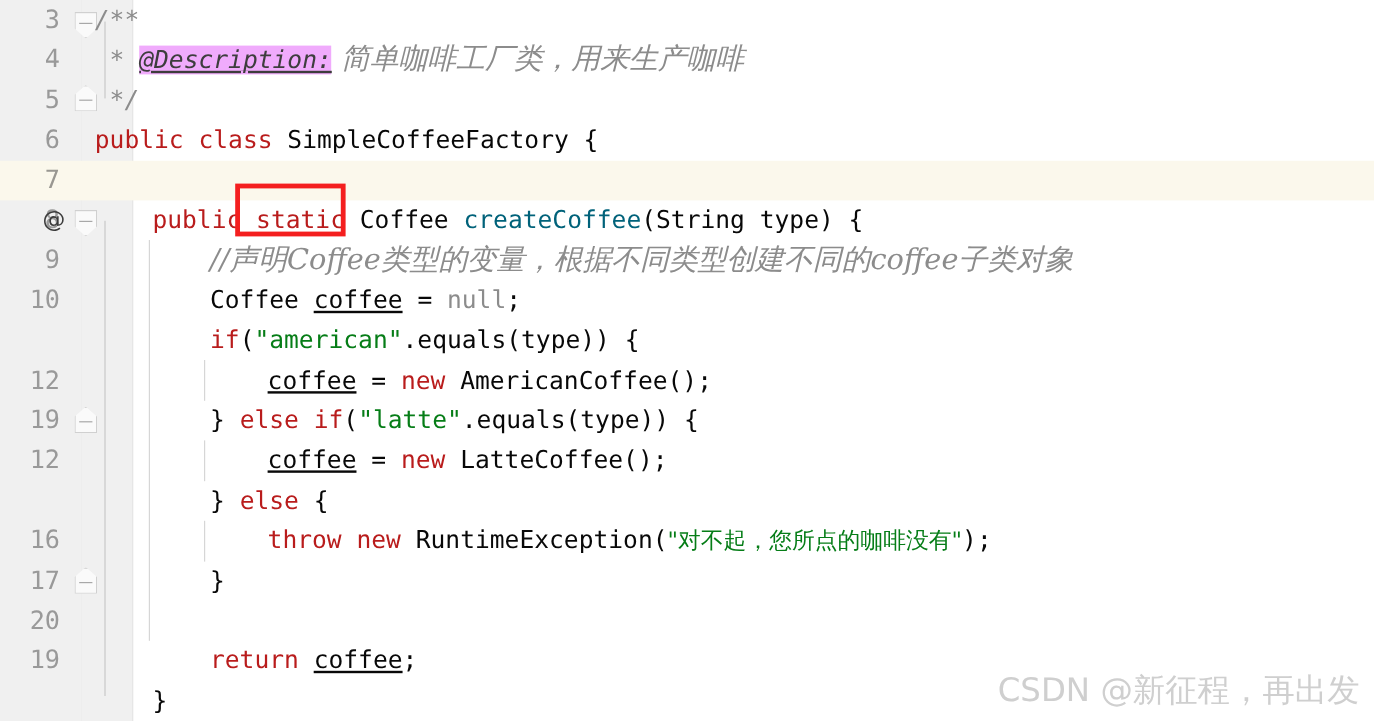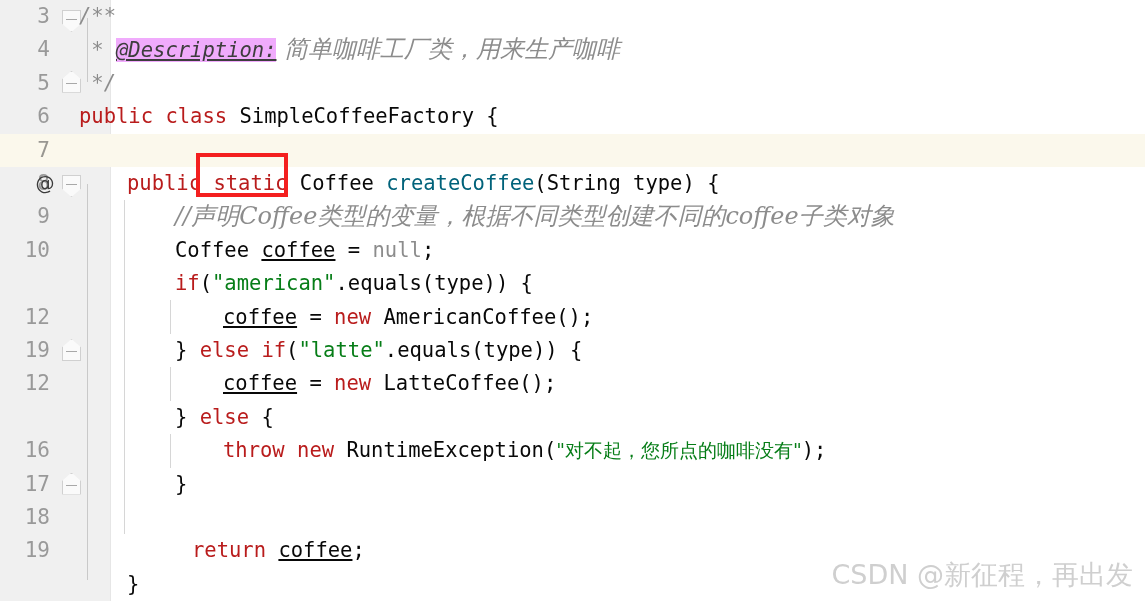--- a/index.html
+++ b/index.html
@@ -268,21 +268,21 @@
 
     <div class="row" style="top:467.6px;">
       <span class="lnum">17</span>
       <span class="fold up" style="top:5px;">
           <span class="box"></span>
           <span class="dash"></span>
         </span>
     </div>
 
     <div class="row" style="top:501px;">
-      <span class="lnum">18</span>
+      <span class="lnum">20</span>
     </div>
 
     <div class="row" style="top:534.4px;">
       <span class="lnum">19</span>
     </div>
 
   </div>
 
   <div class="iguide" style="left:124px; top:200px; height:334px;"></div>
   <div class="iguide" style="left:170px; top:300px; height:34px;"></div>
@@ -316,21 +316,21 @@
     <div class="line" style="top:367.4px; left:223px;"><span class="fieldu">coffee</span><span> </span><span>=</span><span> </span><span class="kw">new</span><span> </span><span>LatteCoffee();</span></div>
 
     <div class="line" style="top:400.8px; left:175px;"><span>}</span><span> </span><span class="kw">else</span><span> </span><span>{</span></div>
 
     <div class="line" style="top:434.2px; left:223px;"><span class="kw">throw</span><span> </span><span class="kw">new</span><span> </span><span>RuntimeException</span><span>(</span><span class="strcn">"对不起，您所点的咖啡没有"</span><span>);</span></div>
 
     <div class="line" style="top:467.6px; left:175px;"><span>}</span></div>
 
     <div class="line" style="top:501px; left:175px;"></div>
 
-    <div class="line" style="top:534.4px; left:175px;margin-left:17px;"><span class="kw">return</span><span> </span><span class="fieldu">coffee</span><span>;</span></div>
+    <div class="line" style="top:534.4px; left:175px;"><span class="kw">return</span><span> </span><span class="fieldu">coffee</span><span>;</span></div>
 
     <div class="line" style="top:567.8px; left:127px;"><span>}</span></div>
 
   </div>
 
   <div class="redbox" style="left:196px; top:153px; width:92px; height:44px;"></div>
 
   <div class="watermark">CSDN @新征程，再出发</div>
 
 </div>

